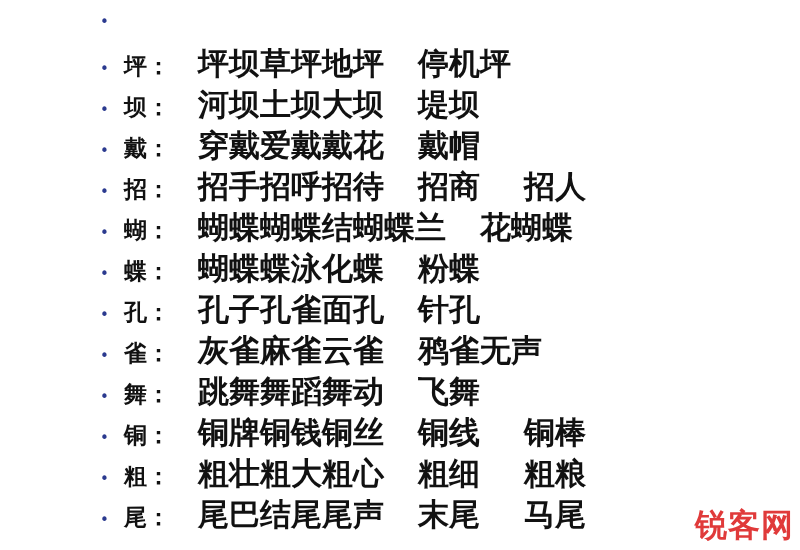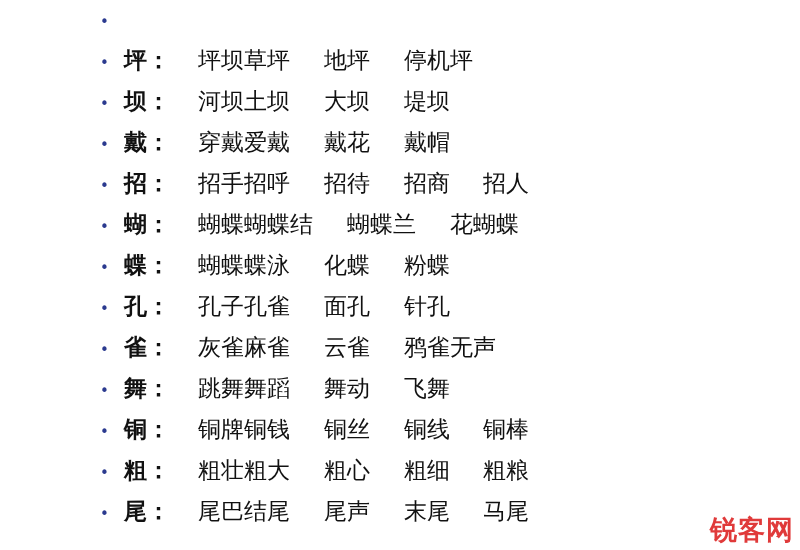--- a/index.html
+++ b/index.html
@@ -60,36 +60,36 @@
     font-weight: bold;
     color: #111111;
     font-family: "DejaVu Serif", serif;
     letter-spacing: 0px;
   }
   .words {
     display: flex;
     align-items: baseline;
   }
   .word {
-    font-size: 23px;
-    font-weight: normal;
+    font-size: 31px;
+    font-weight: bold;
     color: #111111;
     font-family: "DejaVu Serif", serif;
     white-space: nowrap;
   }
   .w0 { margin-left: 0px; }
   .w1 { }
-  .w2 { margin-left: 34px; }
+  .w2 { }
   .w3 { margin-left: 34px; }
-  .w4 { margin-left: 33px; }
+  .w4 { margin-left: 44px; }
   .watermark {
     position: absolute;
     right: 6px;
     bottom: 2px;
-    font-size: 27px;
+    font-size: 32px;
     font-weight: bold;
     color: #e03a3a;
     font-family: "DejaVu Serif", serif;
     letter-spacing: 1px;
     text-shadow: 1px 1px 0 #ffffff;
   }
 </style>
 </head>
 <body>
 

